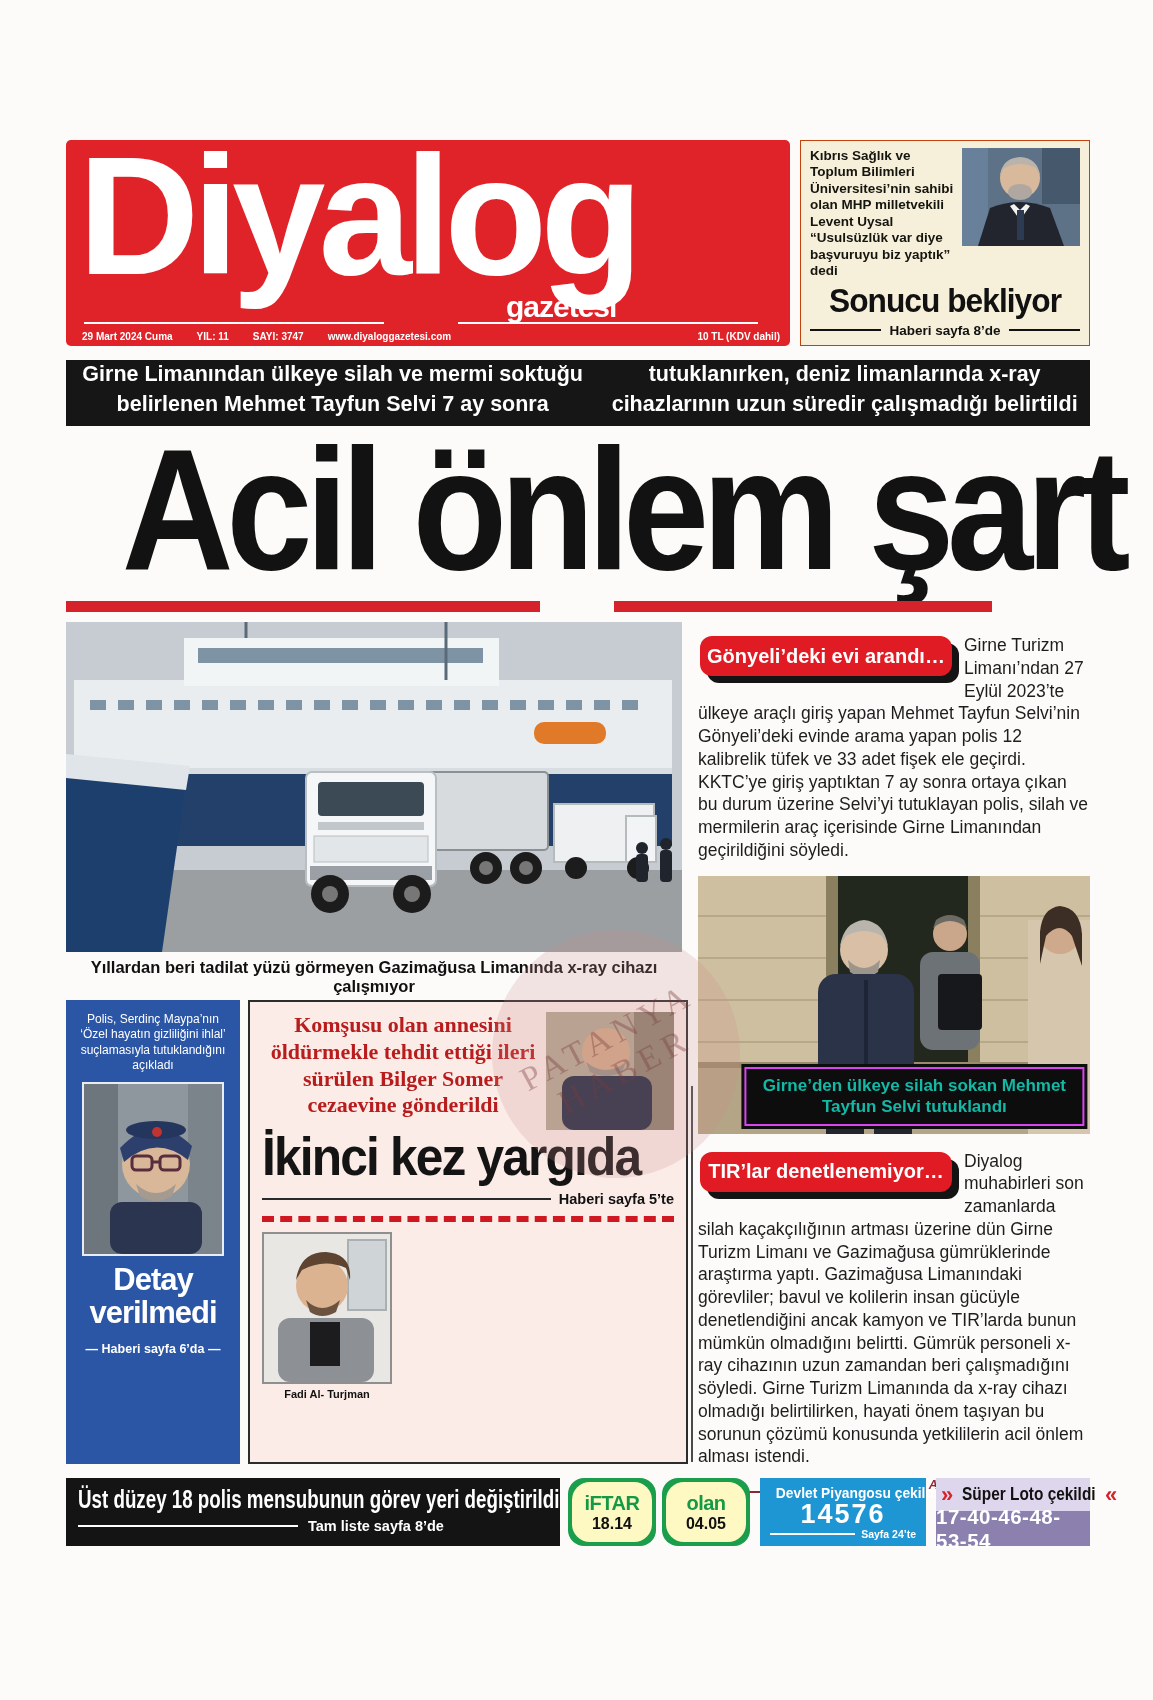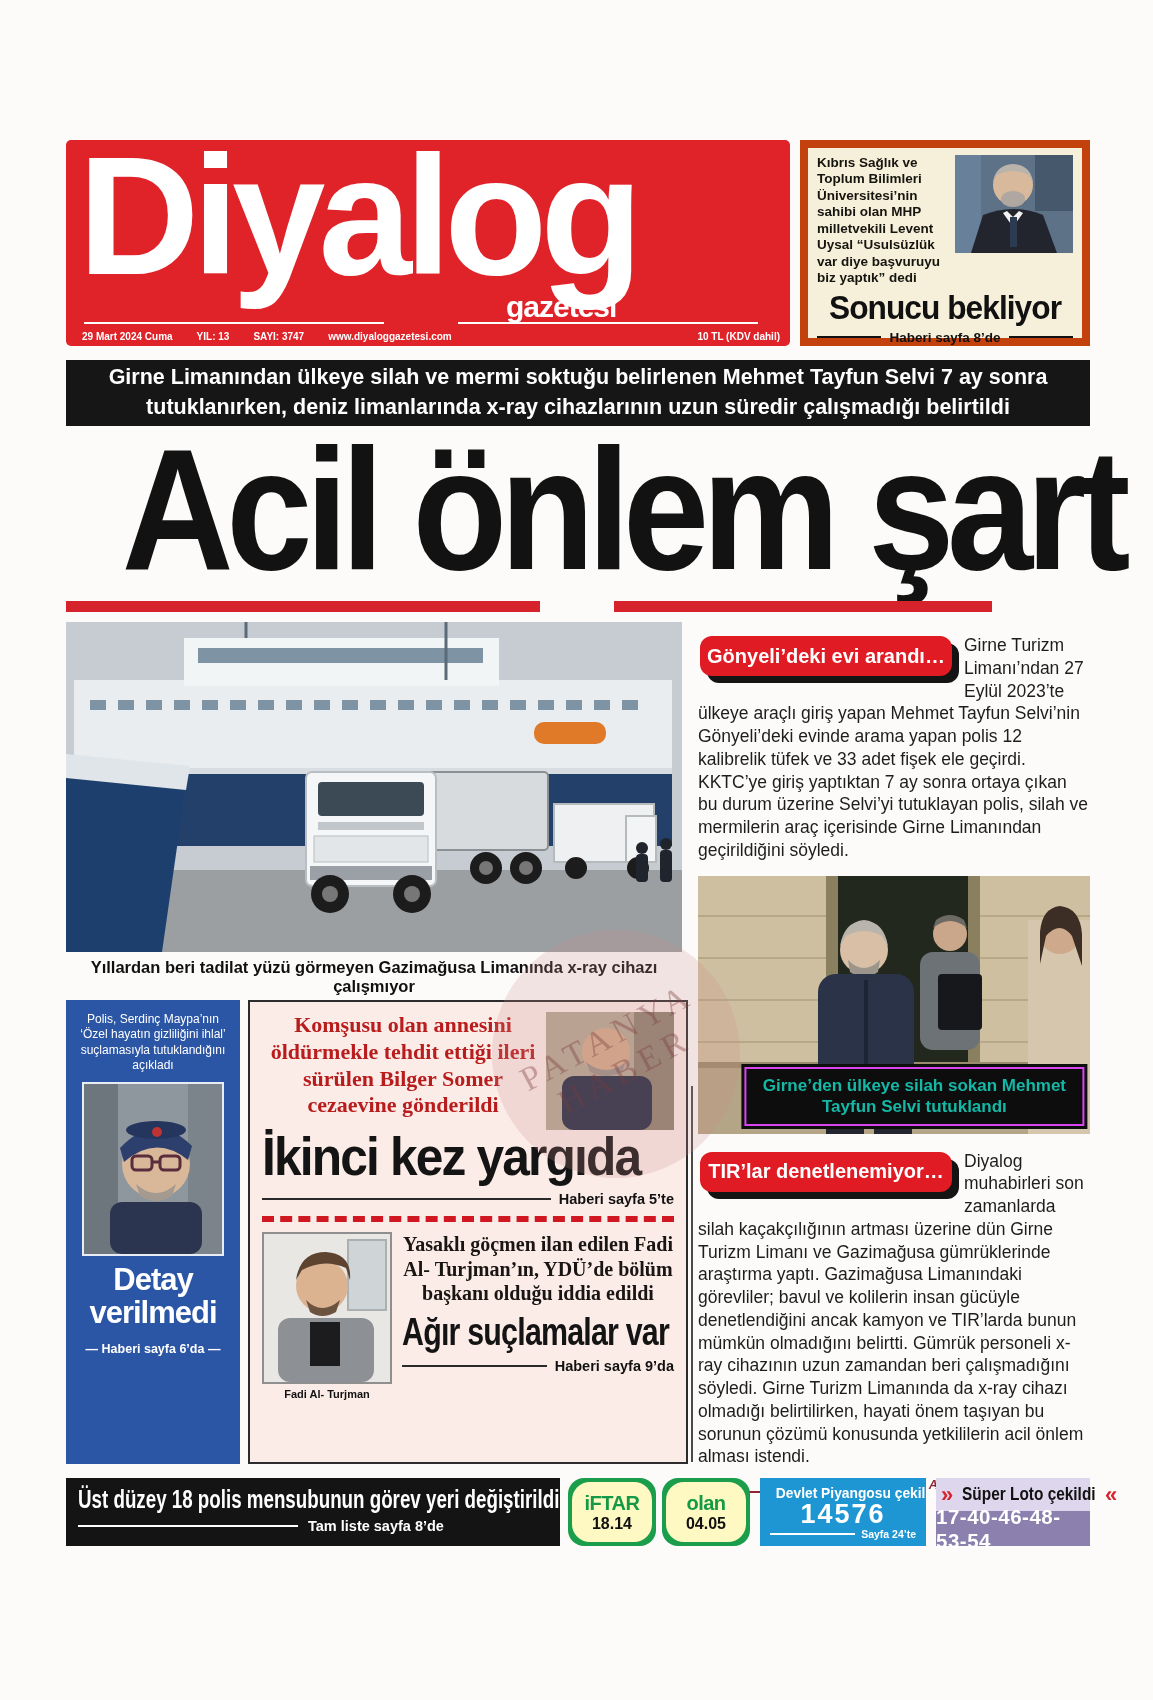--- a/index.html
+++ b/index.html
@@ -13,31 +13,31 @@
               font-size:168px;line-height:1.1;letter-spacing:-7px;white-space:nowrap;}
   .mast-gazetesi{position:absolute;left:440px;bottom:22px;color:#fff;font-weight:bold;
                  font-size:30px;letter-spacing:-1px;}
   .mast-line{position:absolute;height:2px;background:#fff;bottom:22px;}
   .mast-row{position:absolute;left:16px;right:10px;bottom:4px;display:flex;gap:24px;
             color:#fff;font-size:10px;font-weight:bold;align-items:center;}
   .mast-row .push{margin-left:auto;}
 
   
   .tr-box{left:800px;top:140px;width:290px;height:206px;background:#f6efda;
-          border:8px solid #c2410c;box-sizing:border-box;padding:7px 9px;}
+          border:1px solid #c2410c;box-sizing:border-box;padding:7px 9px;}
   .tr-photo{float:right;width:118px;height:98px;margin:0 0 4px 6px;}
   .tr-kicker{font-weight:bold;font-size:13.5px;line-height:1.22;color:#15150f;}
   .tr-headline{clear:both;text-align:center;font-weight:bold;font-size:33px;
                letter-spacing:-1px;color:#111;margin-top:2px;transform:scaleX(.96);}
   .tr-ref{display:flex;align-items:center;gap:8px;margin-top:3px;font-weight:bold;font-size:13.5px;color:#111;}
   .tr-ref .ln{flex:1;height:2px;background:#111;}
 
   
   .banner{left:66px;top:360px;width:1024px;height:66px;background:#161616;color:#fff;
-          display:flex;flex-direction:column;justify-content:center;text-align:center;
+          display:flex;justify-content:center;text-align:center;
           font-weight:bold;font-size:21.5px;line-height:1.38;}
 
   
   .bighead{left:66px;top:430px;width:1024px;height:166px;overflow:visible;text-align:center;}
   .bighead span{display:inline-block;font-weight:bold;color:#121212;font-size:172px;
                 line-height:.92;letter-spacing:-8px;white-space:nowrap;transform:scaleX(.9);
                 transform-origin:center top;}
   .redbar{height:11px;background:#d6232b;top:601px;}
 
   
@@ -129,21 +129,21 @@
 
 <div class="page">
 
   <div class="abs masthead">
     <div class="mast-title">Diyalog</div>
     <div class="mast-line" style="left:18px;width:300px;"></div>
     <div class="mast-line" style="left:392px;width:300px;"></div>
     <div class="mast-gazetesi">gazetesi</div>
     <div class="mast-row">
       <span>29 Mart 2024 Cuma</span>
-      <span>YIL: 13</span>
+      <span>YIL: 11</span>
       <span>SAYI: 3747</span>
       <span>www.diyaloggazetesi.com</span>
       <span class="push">10 TL (KDV dahil)</span>
     </div>
   </div>
 
   <div class="abs tr-box">
     <div class="tr-photo">
       <svg viewBox="0 0 118 98" width="118" height="98">
         <rect width="118" height="98" fill="#5d7187"></rect>
@@ -348,28 +348,20 @@
             <rect x="84" y="6" width="38" height="70" fill="#cfd4d6" stroke="#aab0b2" stroke-width="2"></rect>
             <circle cx="58" cy="52" r="26" fill="#dcb391"></circle>
             <path d="M32,46 Q36,18 62,18 Q88,20 86,46 L82,34 Q60,24 38,36 Z" fill="#5d4330"></path>
             <path d="M42,66 Q58,82 76,66 L72,78 Q58,86 46,78 Z" fill="#6b5340"></path>
             <rect x="14" y="84" width="96" height="64" rx="12" fill="#8d9094"></rect>
             <rect x="46" y="88" width="30" height="44" fill="#1c1c1e"></rect>
           </svg>
         </div>
         <div class="p-cap2">Fadi Al- Turjman</div>
       </div>
-      <div class="p-right2">
-        <div class="p-kicker2">Yasaklı göçmen ilan edilen Fadi Al- Turjman’ın, YDÜ’de bölüm başkanı olduğu iddia edildi</div>
-        <div class="p-head2">Ağır suçlamalar var</div>
-        <div class="p-ref">
-          <span class="ln"></span>
-          <span>Haberi sayfa 9’da</span>
-        </div>
-      </div>
     </div>
   </div>
 
   <div class="abs vdivider"></div>
 
   <div class="abs wm">
     <div>PATANYA</div>
     <div>HABER</div>
   </div>
 

